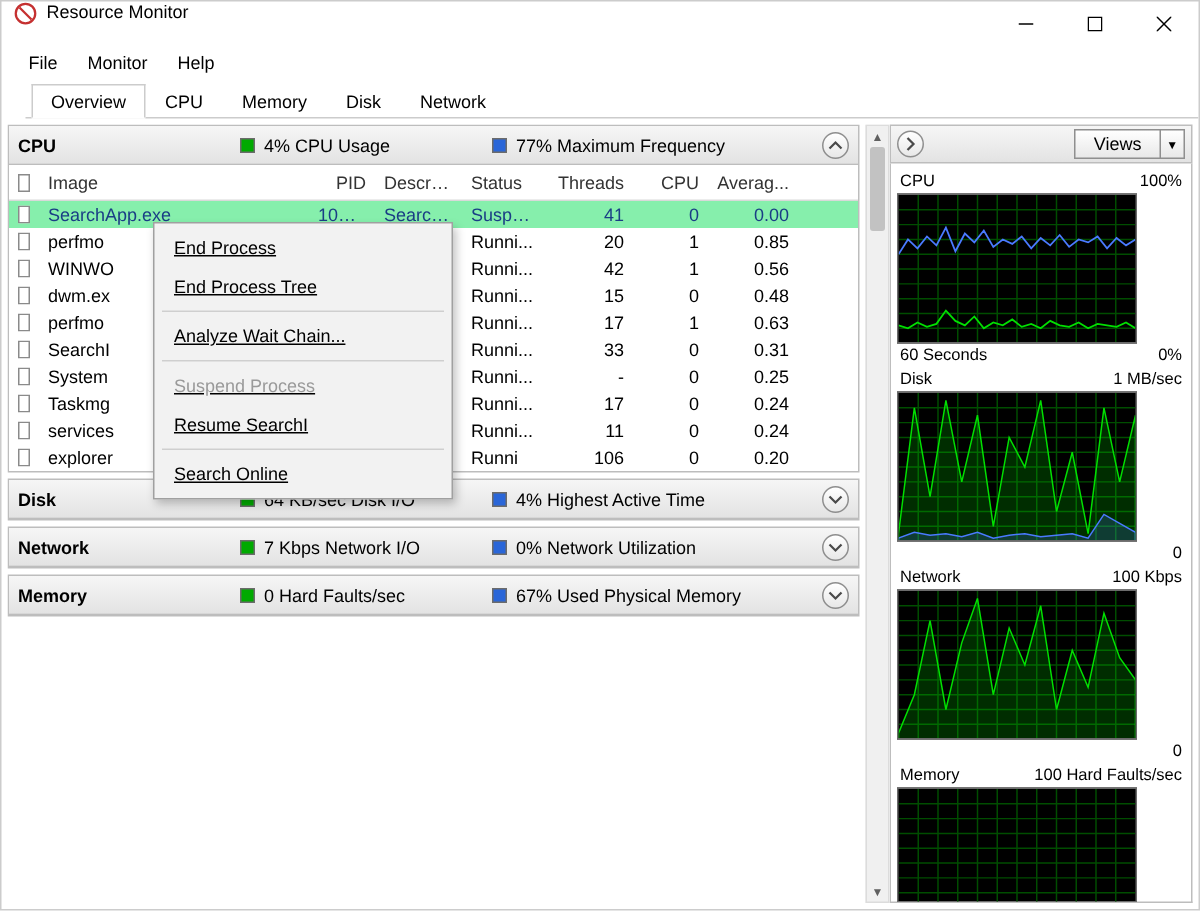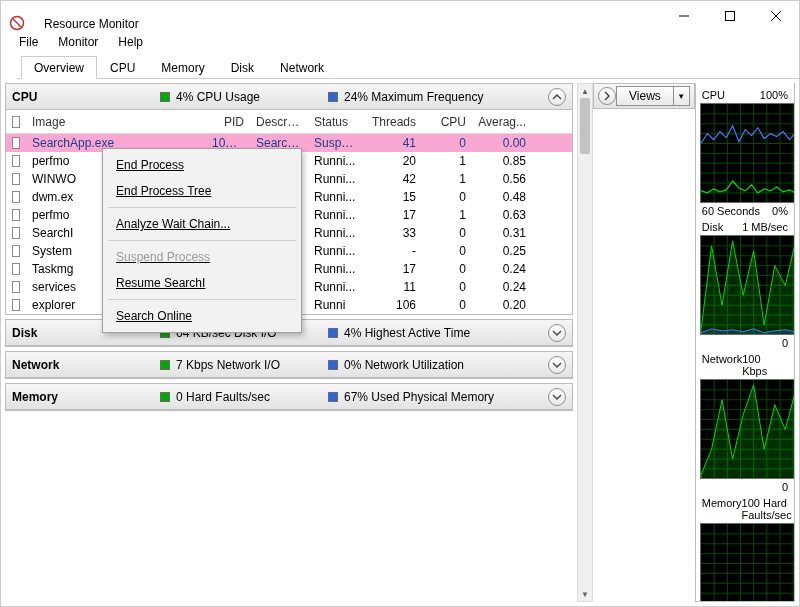--- a/index.html
+++ b/index.html
@@ -7,24 +7,23 @@
   body {
     font-family: "Segoe UI", Tahoma, sans-serif;
     font-size: 12px;
     background: #fff;
     width: 800px; height: 607px;
     overflow: hidden;
     border: 1px solid #ccc;
   }
   
   .titlebar {
-    display:flex; align-items:flex-end;
+    display:flex; align-items:flex-start;
     height:30px;
     padding-left:8px;
-    gap:13px;
   }
   .titlebar .app-icon {
     width:16px; height:16px;
     margin-right:6px;
     display:flex; align-items:center; justify-content:center;
   }
   .titlebar .title { font-size:12px; }
   .win-buttons { margin-left:auto; display:flex; }
   .win-btn {
     width:46px; height:30px;
@@ -167,21 +166,21 @@
   .col-avg   { width:60px; text-align:right; }
   .thead .th { color:#333; }
   .tbody {
     font-size:12px;
     max-height: 180px;
     overflow:hidden;
   }
   .tr {
     display:flex; height:18px; align-items:center;
   }
-  .tr.selected { background:#f9a8d4; color:#1a3e85; }
+  .tr.selected { background:#86efac; color:#1a3e85; }
   .tr.selected .td, .tr.selected .col-check { color:#1a3e85; }
   .checkbox {
     width:12px; height:12px; border:1px solid #8a8a8a; background:#fff;
   }
   
   .context-menu {
     position:absolute;
     left:96px; top:64px;
     width:200px;
     background:#f2f2f2;
@@ -302,21 +301,21 @@
 
         <div class="panel" style="position:relative;">
           <div class="panel-header">
             <span class="title">CPU</span>
             <span class="stat-box">
                 <span class="led"></span>
                 <span>4% CPU Usage</span>
               </span>
             <span class="stat-box stat2">
                 <span class="led blue"></span>
-                <span>24% Maximum Frequency</span>
+                <span>77% Maximum Frequency</span>
               </span>
             <span class="expander">
               <svg width="10" height="10">
                   <polyline points="1,7 5,3 9,7" fill="none" stroke="#4a4a4a" stroke-width="1.5"></polyline>
                 </svg>
             </span>
           </div>
 
           <div class="thead">
             <div class="th col-check">
@@ -528,21 +527,21 @@
 
       <div class="vscrollbar">
         <div class="up">▲</div>
         <div class="thumb"></div>
         <div class="down">▼</div>
       </div>
     </div>
   </div>
 
   <div class="right">
-    <div style="display:flex; flex-direction:row; flex:1; min-height:0;">
+    <div style="display:flex; flex-direction:column; flex:1; min-height:0;">
       <div class="right-header">
         <span class="expander" style="margin-left:0;">
           <svg width="10" height="10">
               <polyline points="3,1 7,5 3,9" fill="none" stroke="#4a4a4a" stroke-width="1.5"></polyline>
             </svg>
         </span>
         <div class="views-btn">
           <div class="lbl">Views</div>
           <div class="dd">▼</div>
         </div>

